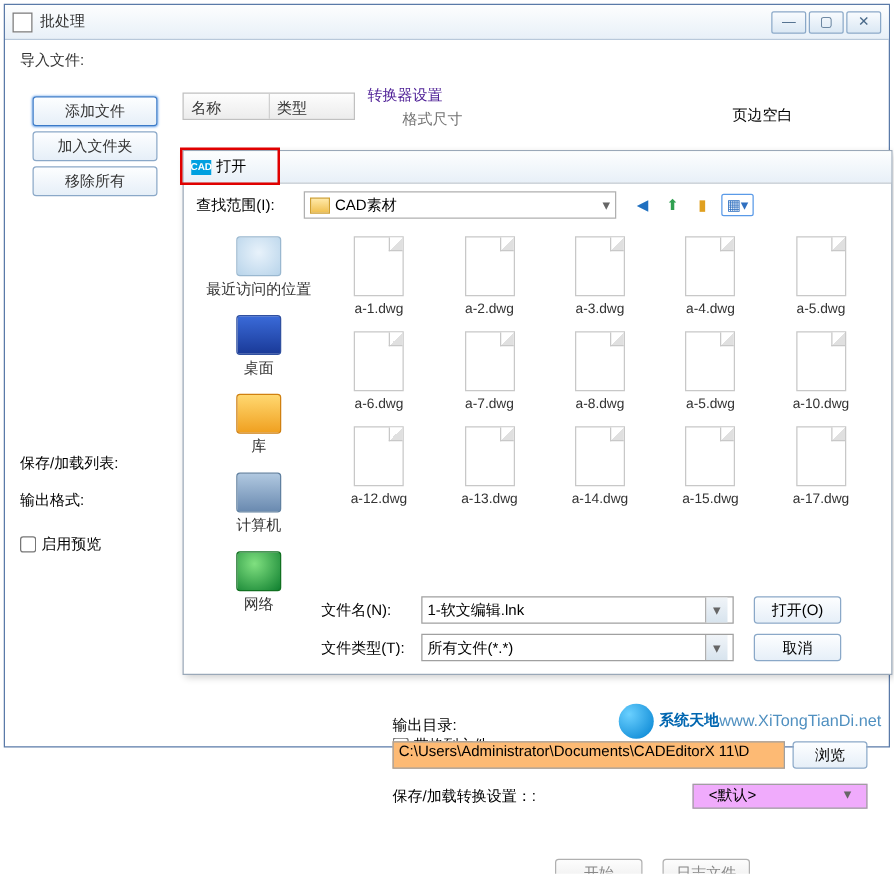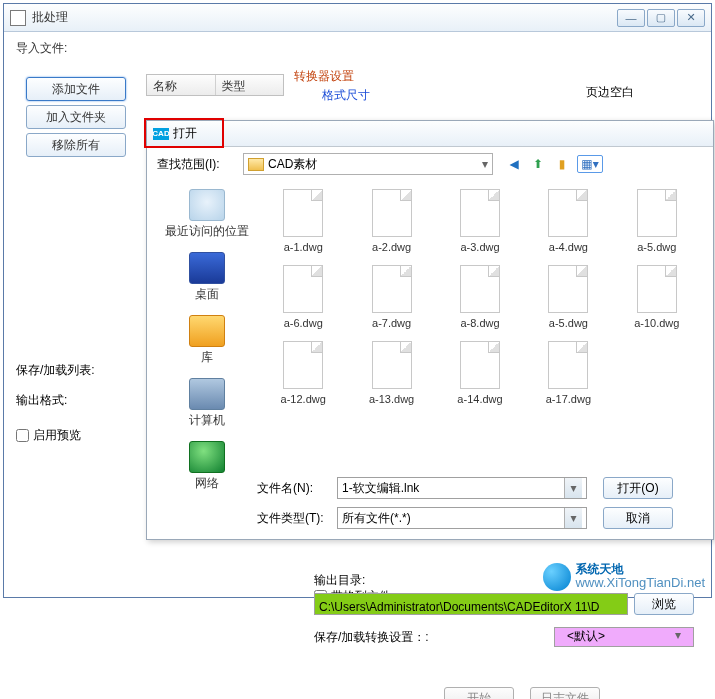--- a/index.html
+++ b/index.html
@@ -26,22 +26,22 @@
 .preview-cb input { width: 13px; height: 13px; }
 
 
 .table-area { position: absolute; left: 142px; top: 42px; width: 138px; height: 48px; }
 .table-header { display: flex; border: 1px solid #c0c0c0; height: 22px; background: linear-gradient(#fdfdfd, #ececec); }
 .th { flex: 1; border-right: 1px solid #d0d0d0; padding: 3px 6px; color: #333; }
 .th:last-child { border-right: none; }
 
 
 .converter { position: absolute; left: 290px; top: 36px; width: 400px; }
-.grp-label { color: #c2410c; margin-bottom: 2px; display: block; }
-.sub-label { color: #1d4ed8; margin-left: 28px; }
+.grp-label { color: #4c1d95; margin-bottom: 2px; display: block; }
+.sub-label { color: #737373; margin-left: 28px; }
 .margin-label { position: absolute; left: 582px; top: 52px; }
 
 
 .open-dialog { position: absolute; left: 142px; top: 88px; width: 568px; height: 420px; background: #fff; border: 1px solid #9aa8b8; box-shadow: 2px 2px 6px rgba(0,0,0,0.2); }
 .open-title { height: 26px; background: linear-gradient(#fdfefe, #e8f0f8); display: flex; align-items: center; padding: 0 6px; border-bottom: 1px solid #c0c8d0; }
 .open-title .cad-ico { width: 16px; height: 12px; background: #00a0e0; color: #fff; font-size: 8px; font-weight: bold; display: flex; align-items: center; justify-content: center; margin-right: 4px; }
 .red-box { position: absolute; left: 140px; top: 86px; width: 80px; height: 30px; border: 2px solid #e00000; z-index: 10; pointer-events: none; }
 
 .open-body { padding: 6px 10px; }
 .lookin-row { display: flex; align-items: center; gap: 6px; margin-bottom: 6px; }
@@ -68,32 +68,32 @@
 .form-row { display: flex; align-items: center; gap: 8px; margin-bottom: 8px; }
 .form-label { width: 72px; }
 .form-select { width: 250px; height: 22px; border: 1px solid #a0a0a0; background: #fff; padding: 0 4px; display: flex; align-items: center; }
 .form-select .dropdown-arrow { margin-left: auto; background: linear-gradient(#f0f4f8, #d8e4ee); border-left: 1px solid #b0b0b0; width: 18px; height: 20px; display: flex; align-items: center; justify-content: center; }
 .dlg-btn { width: 70px; height: 22px; border: 1px solid #8aa8c8; border-radius: 3px; background: linear-gradient(#fdfeff, #e6eff8); text-align: center; line-height: 20px; cursor: pointer; margin-left: 8px; }
 
 
 .striped-cb { position: absolute; left: 310px; top: 516px; display: flex; align-items: center; gap: 4px; margin-top: 40px; }
 .output-dir { position: absolute; left: 310px; top: 540px; width: 380px; }
 .output-dir-row { display: flex; align-items: center; gap: 6px; margin-top: 4px; }
-.output-dir-input { flex: 1; height: 22px; border: 1px solid #a0a0a0; padding: 0 4px; background: #84cc16; display: flex; align-items: flex-end; overflow: hidden; white-space: nowrap; }
+.output-dir-input { flex: 1; height: 22px; border: 1px solid #a0a0a0; padding: 0 4px; background: #fdba74; display: flex; align-items: flex-start; overflow: hidden; white-space: nowrap; }
 .browse-btn { width: 60px; height: 22px; border: 1px solid #8aa8c8; border-radius: 3px; background: linear-gradient(#fdfeff, #e6eff8); text-align: center; line-height: 20px; cursor: pointer; }
 
 .save-load-conv { position: absolute; left: 310px; top: 595px; display: flex; align-items: center; gap: 8px; width: 380px; }
 .save-load-select { width: 140px; height: 20px; border: 1px solid #a0a0a0; background: #f0abfc; display: flex; align-items: flex-start; padding: 0 12px; margin-left: auto; }
 
 .bottom-btns { position: absolute; left: 440px; top: 655px; display: flex; gap: 16px; align-items: center; }
 .bottom-btn { width: 70px; height: 22px; border: 1px solid #b0b0b0; border-radius: 3px; background: linear-gradient(#fdfdfd, #ececec); text-align: center; line-height: 20px; color: #888; cursor: pointer; }
 
 .watermark { position: absolute; right: 6px; bottom: 6px; display: flex; align-items: center; gap: 4px; }
 .wm-ico { width: 28px; height: 28px; border-radius: 50%; background: radial-gradient(circle at 30% 30%, #6ad0ff, #0080d0); position: relative; }
-.wm-text { display: flex; flex-direction: column; line-height: 1.1; }
+.wm-text { display: flex; flex-direction: row; line-height: 1.1; }
 .wm-text .cn { font-weight: bold; color: #0066b0; }
 .wm-text .en { font-size: 13px; color: #5090c0; }
 
 
 .ico-recent { background: radial-gradient(circle at 50% 40%, #e8f2fb, #b8d4ea); border: 1px solid #9ab8d0; }
 .ico-desktop { background: linear-gradient(#3a6ad8, #1a3a98); border: 1px solid #3050a0; }
 .ico-lib { background: linear-gradient(#ffd870, #f0a020); border: 1px solid #d08010; }
 .ico-computer { background: linear-gradient(#b0c8e0, #6a8ab0); border: 1px solid #6080a0; }
 .ico-network { background: radial-gradient(circle at 40% 30%, #80e080, #108030); border: 1px solid #107020; }
 </style>
@@ -235,20 +235,24 @@
               <div class="file-item">
                 <div class="file-ico"></div>
                 <span class="file-label">a-13.dwg</span>
               </div>
               <div class="file-item">
                 <div class="file-ico"></div>
                 <span class="file-label">a-14.dwg</span>
               </div>
               <div class="file-item">
                 <div class="file-ico"></div>
+                <span class="file-label">a-15.dwg</span>
+              </div>
+              <div class="file-item">
+                <div class="file-ico"></div>
                 <span class="file-label">a-17.dwg</span>
               </div>
             </div>
         </div>
 
         <div class="open-bottom">
           <div class="form-row">
             <span class="form-label">文件名(N):</span>
             <div class="form-select">
               <span>1-软文编辑.lnk</span>

